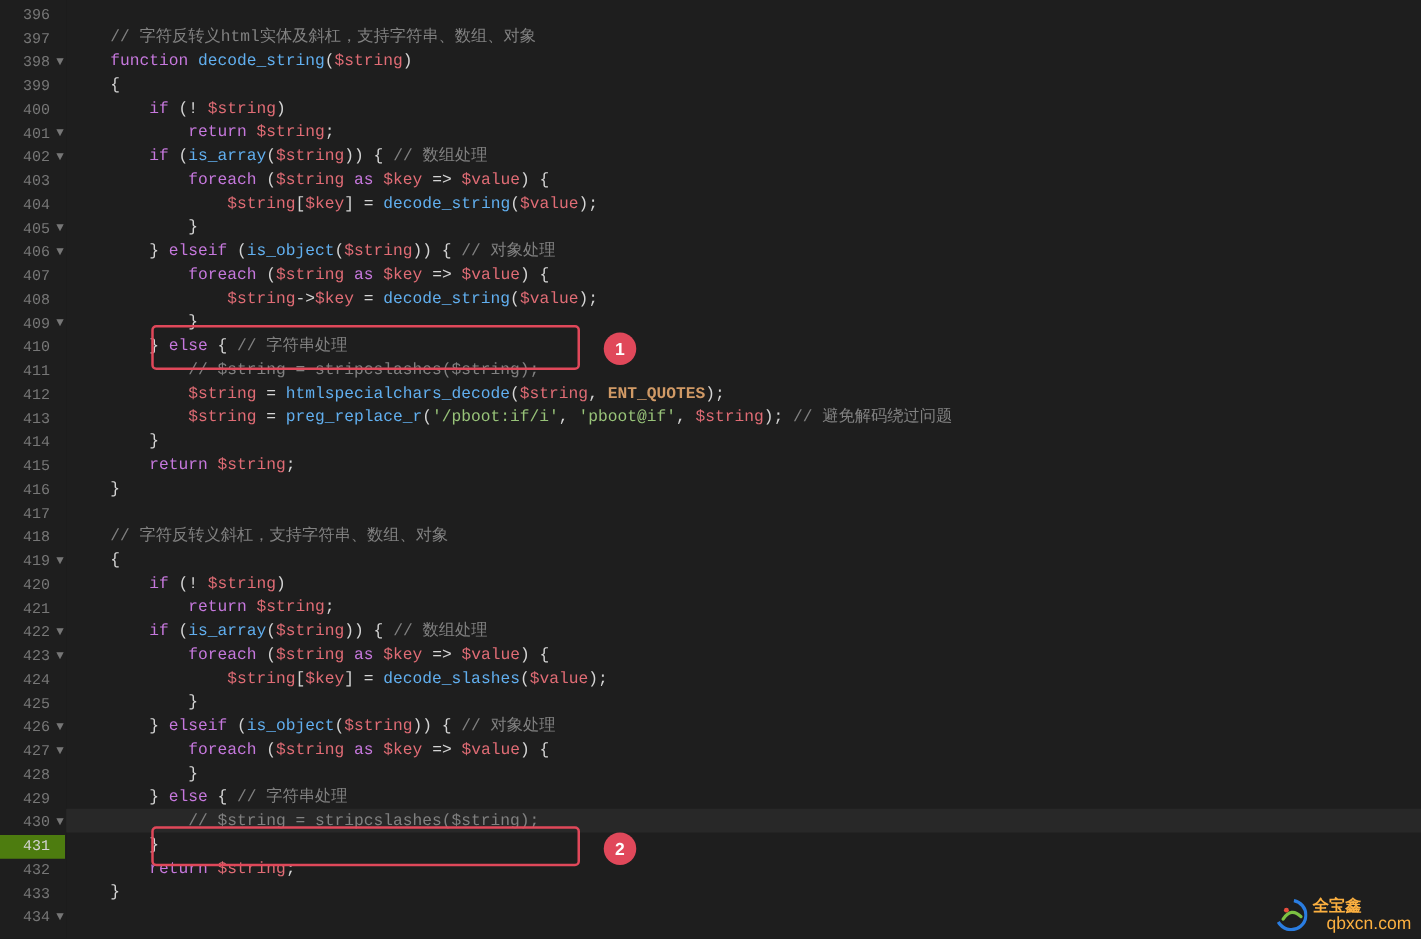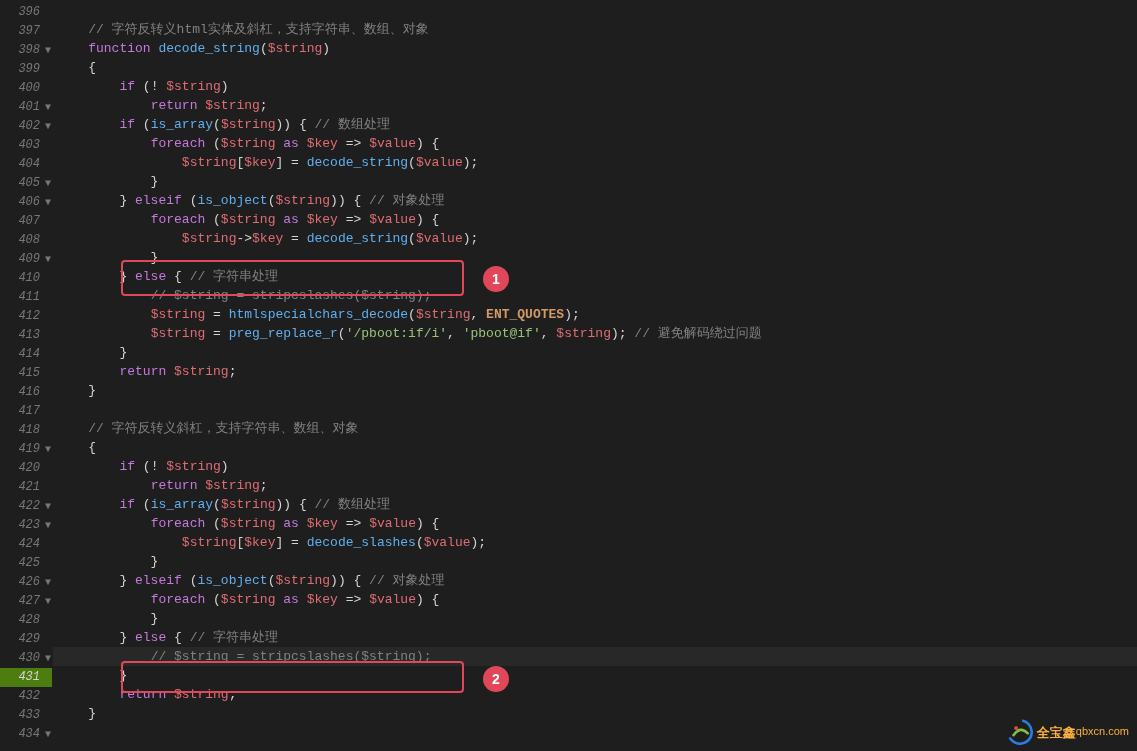--- a/index.html
+++ b/index.html
@@ -15,21 +15,20 @@
 .editor {
   display: flex;
   height: 751px;
 }
 .gutter {
   background: #1e1e1e;
   width: 53px;
   flex-shrink: 0;
   border-right: 1px solid #1e1e1e;
   padding-top: 3px;
-  font-style: italic;
 }
 .gutter-line {
   height: 19px;
   line-height: 19px;
   color: #777;
   font-size: 12px;
   text-align: right;
   padding-right: 12px;
   position: relative;
 }
@@ -95,31 +94,32 @@
   align-items: center;
   font-family: Arial, sans-serif;
   gap: 4px;
 }
 .watermark-logo {
   width: 26px;
   height: 26px;
 }
 .watermark-text {
   display: flex;
-  flex-direction: row;
+  flex-direction: column;
   line-height: 1;
 }
 .watermark-cn {
   color: #fcb040;
   font-size: 13px;
   font-weight: bold;
 }
 .watermark-en {
   color: #fcb040;
-  font-size: 11px;
+  font-size: 14px;
+  margin-left: 11px;
 }
 </style>
 </head>
 <body>
 
 <div class="editor">
   <div class="gutter" id="gutter">
       <div class="gutter-line">396</div>
       <div class="gutter-line">397</div>
       <div class="gutter-line">398<span class="fold-marker">▼</span></div>

